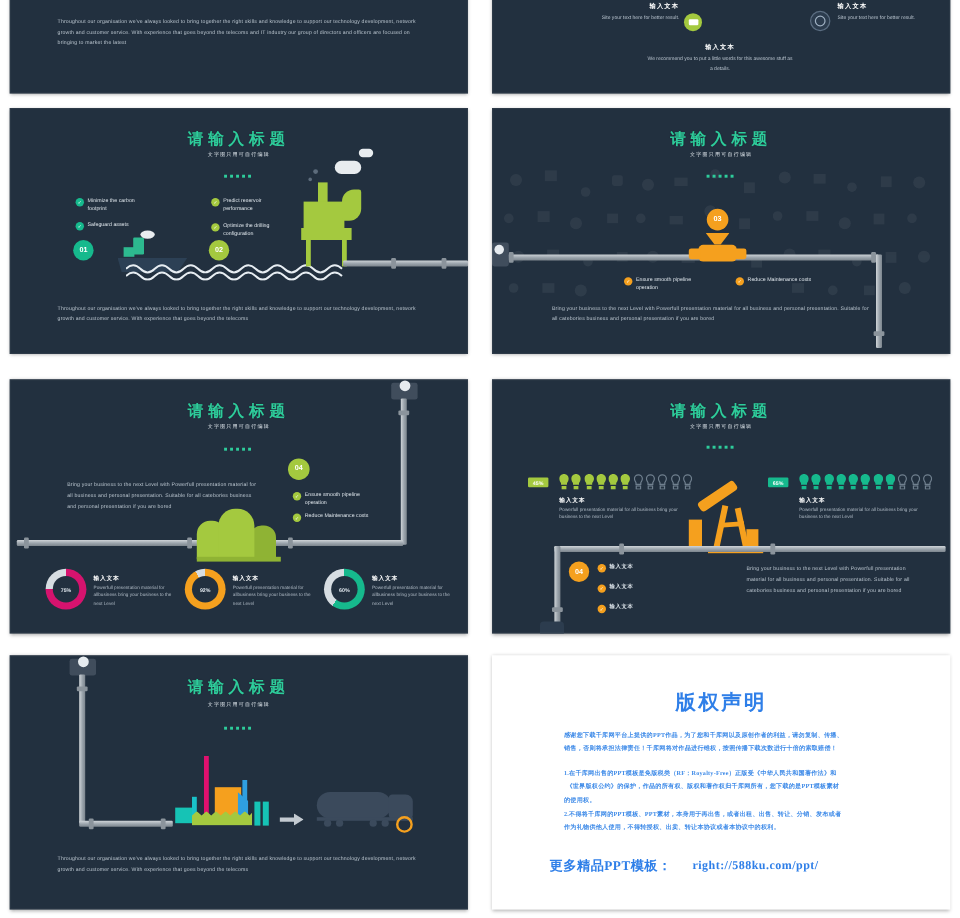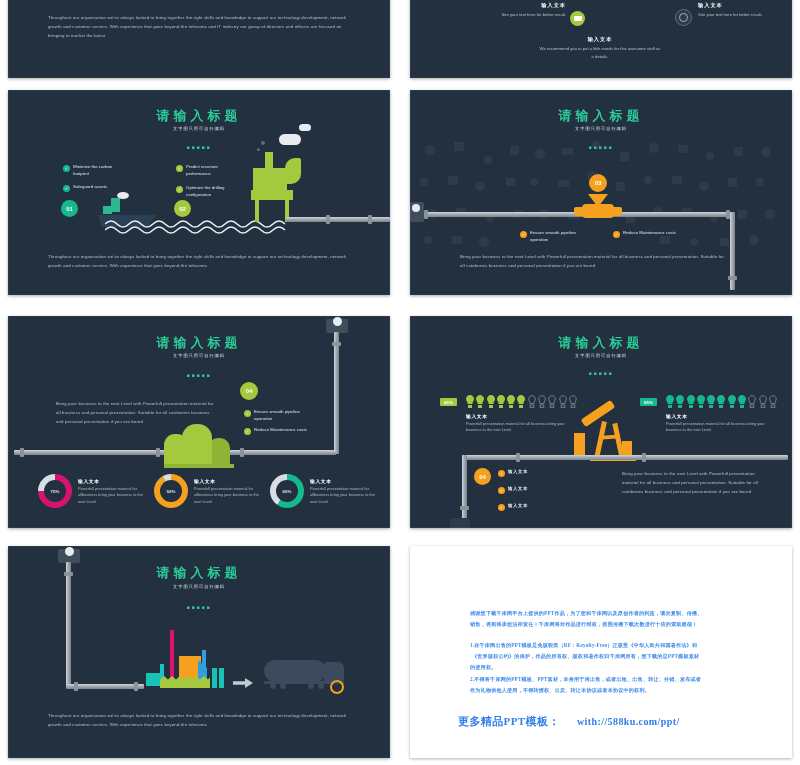--- a/index.html
+++ b/index.html
@@ -516,27 +516,28 @@
     <div style="position:absolute;left:16px;top:23px;width:6px;height:6px;border-radius:50%;background:#3b4a5c;"></div>
     <div style="position:absolute;left:44px;top:23px;width:6px;height:6px;border-radius:50%;background:#3b4a5c;"></div>
     <div style="position:absolute;left:54px;top:23px;width:6px;height:6px;border-radius:50%;background:#3b4a5c;"></div>
     <div style="position:absolute;left:66px;top:20px;width:10px;height:10px;border-radius:50%;border:2px solid #f5a01e;"></div>
   </div>
 
   <div class="body-txt" style="left:40px;top:166px;width:306px;">Throughout our organisation we've always looked to bring together the right skills and knowledge to support our technology development, network growth and customer service.  With experience that goes beyond the telecoms</div>
 </div>
 
 <div class="cslide" style="left:410px;top:546px;width:382px;height:212px;">
+  <div class="c-title" style="top:28px;">版权声明</div>
 
   <div class="c-para" style="left:60px;top:62px;width:268px;">感谢您下载千库网平台上提供的PPT作品，为了您和千库网以及原创作者的利益，请勿复制、传播、</div>
   <div class="c-para" style="left:60px;top:73px;width:272px;">销售，否则将承担法律责任！千库网将对作品进行维权，按照传播下载次数进行十倍的索取赔偿！</div>
 
   <div class="c-para" style="left:60px;top:94px;width:274px;">1.在千库网出售的PPT模板是免版税类（RF：Royalty-Free）正版受《中华人民共和国著作法》和</div>
   <div class="c-para" style="left:62px;top:105px;width:276px;">《世界版权公约》的保护，作品的所有权、版权和著作权归千库网所有，您下载的是PPT模板素材</div>
   <div class="c-para" style="left:60px;top:116px;width:270px;">的使用权。</div>
   <div class="c-para" style="left:60px;top:128px;width:276px;">2.不得将千库网的PPT模板、PPT素材，本身用于再出售，或者出租、出售、转让、分销、发布或者</div>
   <div class="c-para" style="left:60px;top:139px;width:272px;">作为礼物供他人使用，不得转授权、出卖、转让本协议或者本协议中的权利。</div>
 
   <div class="c-url" style="left:48px;top:168px;">更多精品PPT模板：</div>
-  <a class="c-url" href="#" style="left:167px;top:170px;font-size:10px;text-decoration:none;">with://588ku.com/ppt/</a>
+  <a class="c-url" href="#" style="left:167px;top:170px;font-size:10px;text-decoration:none;">right://588ku.com/ppt/</a>
 </div>
 
 </div>
 
 </body></html>

